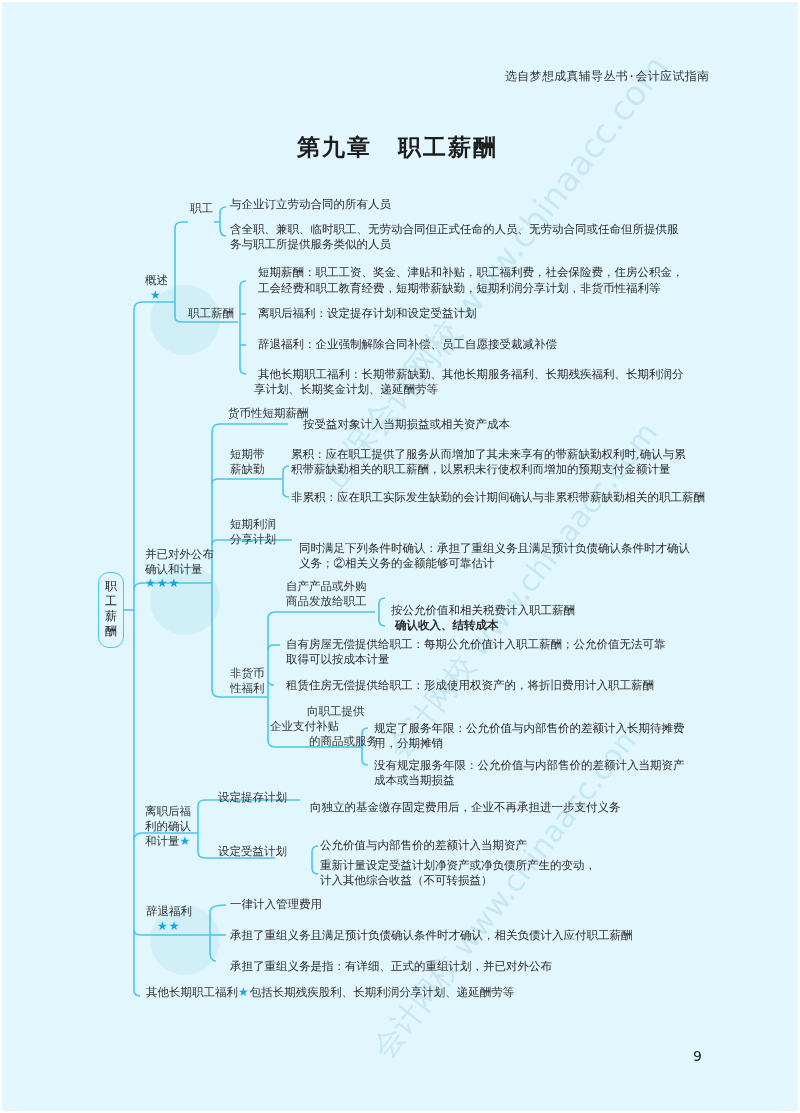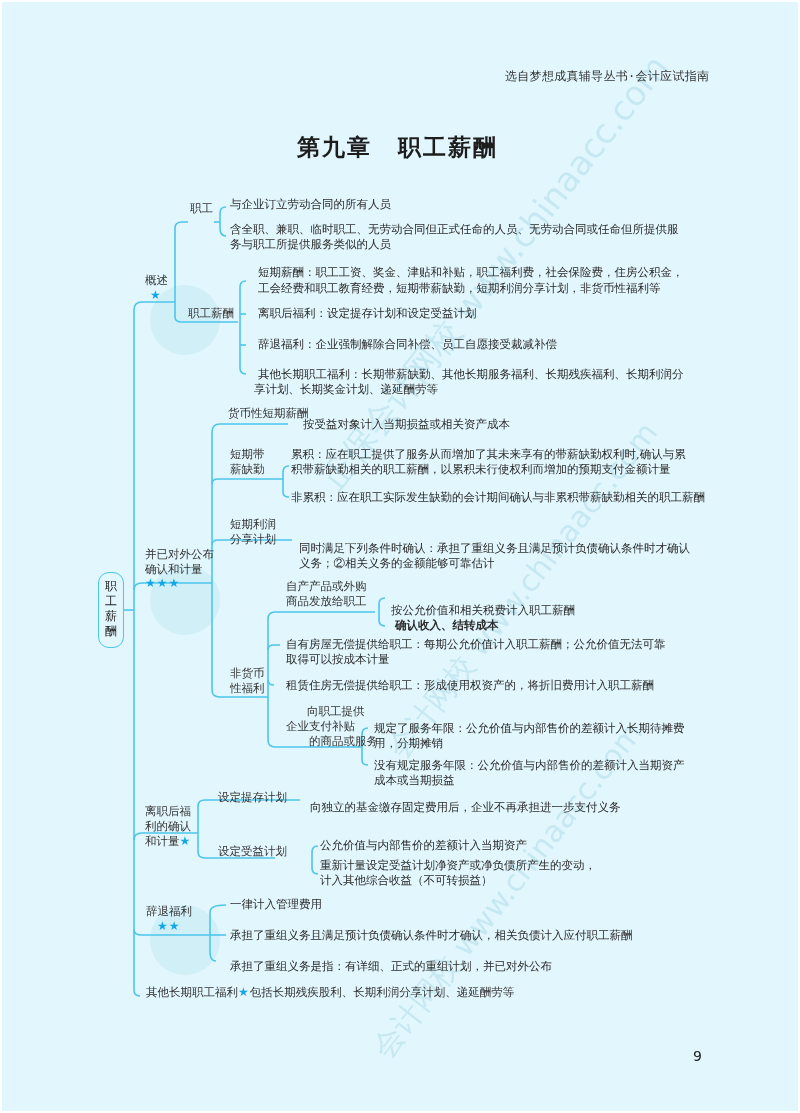--- a/index.html
+++ b/index.html
@@ -179,21 +179,21 @@
 <div class="t lbl" style="left:286px;top:578px;">自产产品或外购</div>
 <div class="t lbl" style="left:286px;top:593px;">商品发放给职工</div>
 <div class="t" style="left:391px;top:589px;margin-top:13px;">按公允价值和相关税费计入职工薪酬</div>
 <div class="t" style="left:395px;top:617px;font-weight:bold;">确认收入、结转成本</div>
 
 <div class="t" style="left:286px;top:636px;">自有房屋无偿提供给职工：每期公允价值计入职工薪酬；公允价值无法可靠</div>
 <div class="t" style="left:286px;top:651px;">取得可以按成本计量</div>
 <div class="t" style="left:286px;top:677px;">租赁住房无偿提供给职工：形成使用权资产的，将折旧费用计入职工薪酬</div>
 
 <div class="t lbl" style="left:286px;top:703px;margin-left:21px;">向职工提供</div>
-<div class="t lbl" style="left:286px;top:718px;">企业支付补贴</div>
+<div class="t lbl" style="left:270px;top:718px;">企业支付补贴</div>
 <div class="t lbl" style="left:286px;top:733px;padding-left:23px;">的商品或服务</div>
 <div class="t" style="left:374px;top:720px;">规定了服务年限：公允价值与内部售价的差额计入长期待摊费</div>
 <div class="t" style="left:374px;top:735px;">用，分期摊销</div>
 <div class="t" style="left:374px;top:757px;">没有规定服务年限：公允价值与内部售价的差额计入当期资产</div>
 <div class="t" style="left:374px;top:772px;">成本或当期损益</div>
 
 <div class="t lbl" style="left:145px;top:803px;">离职后福</div>
 <div class="t lbl" style="left:145px;top:818px;">利的确认</div>
 <div class="t lbl" style="left:145px;top:833px;"><span>和计量</span><span class="star">★</span></div>
 

